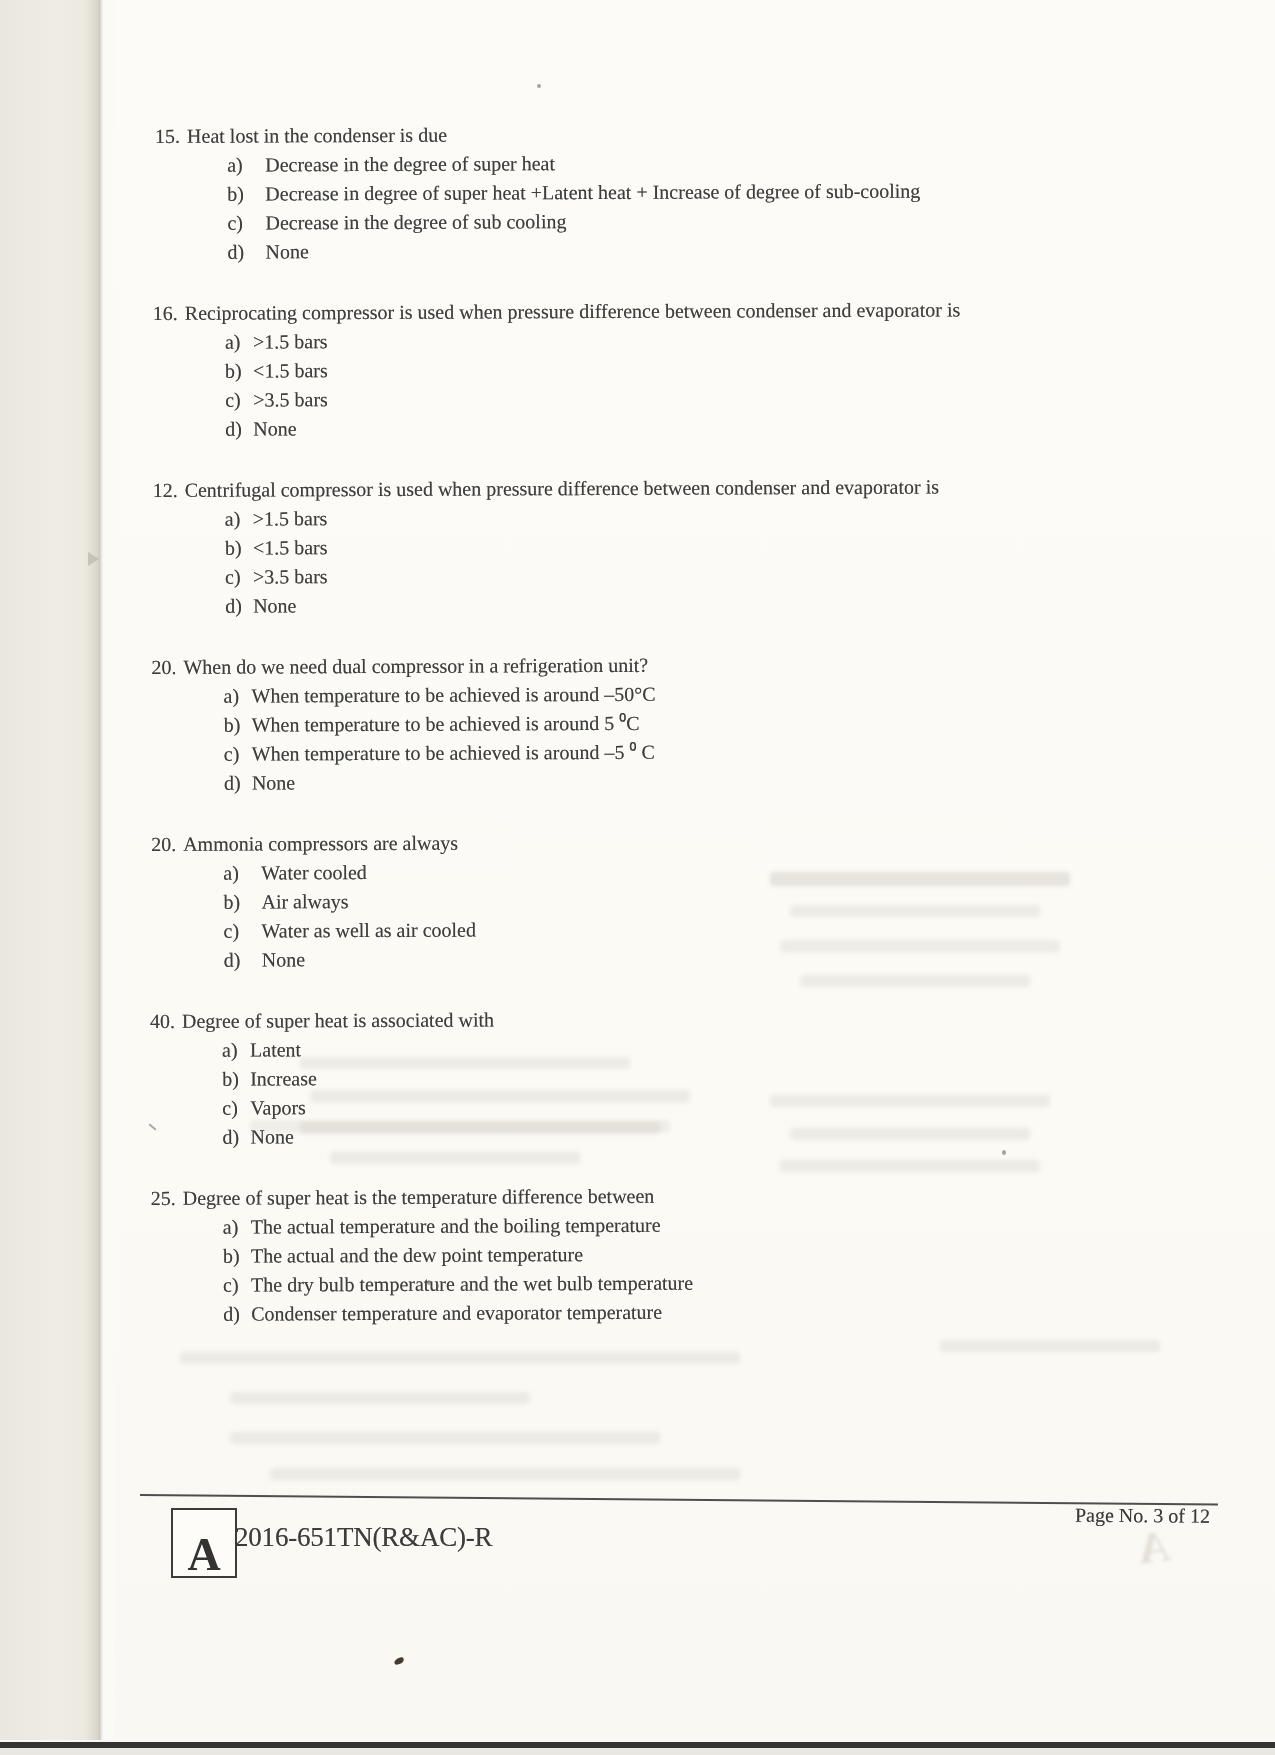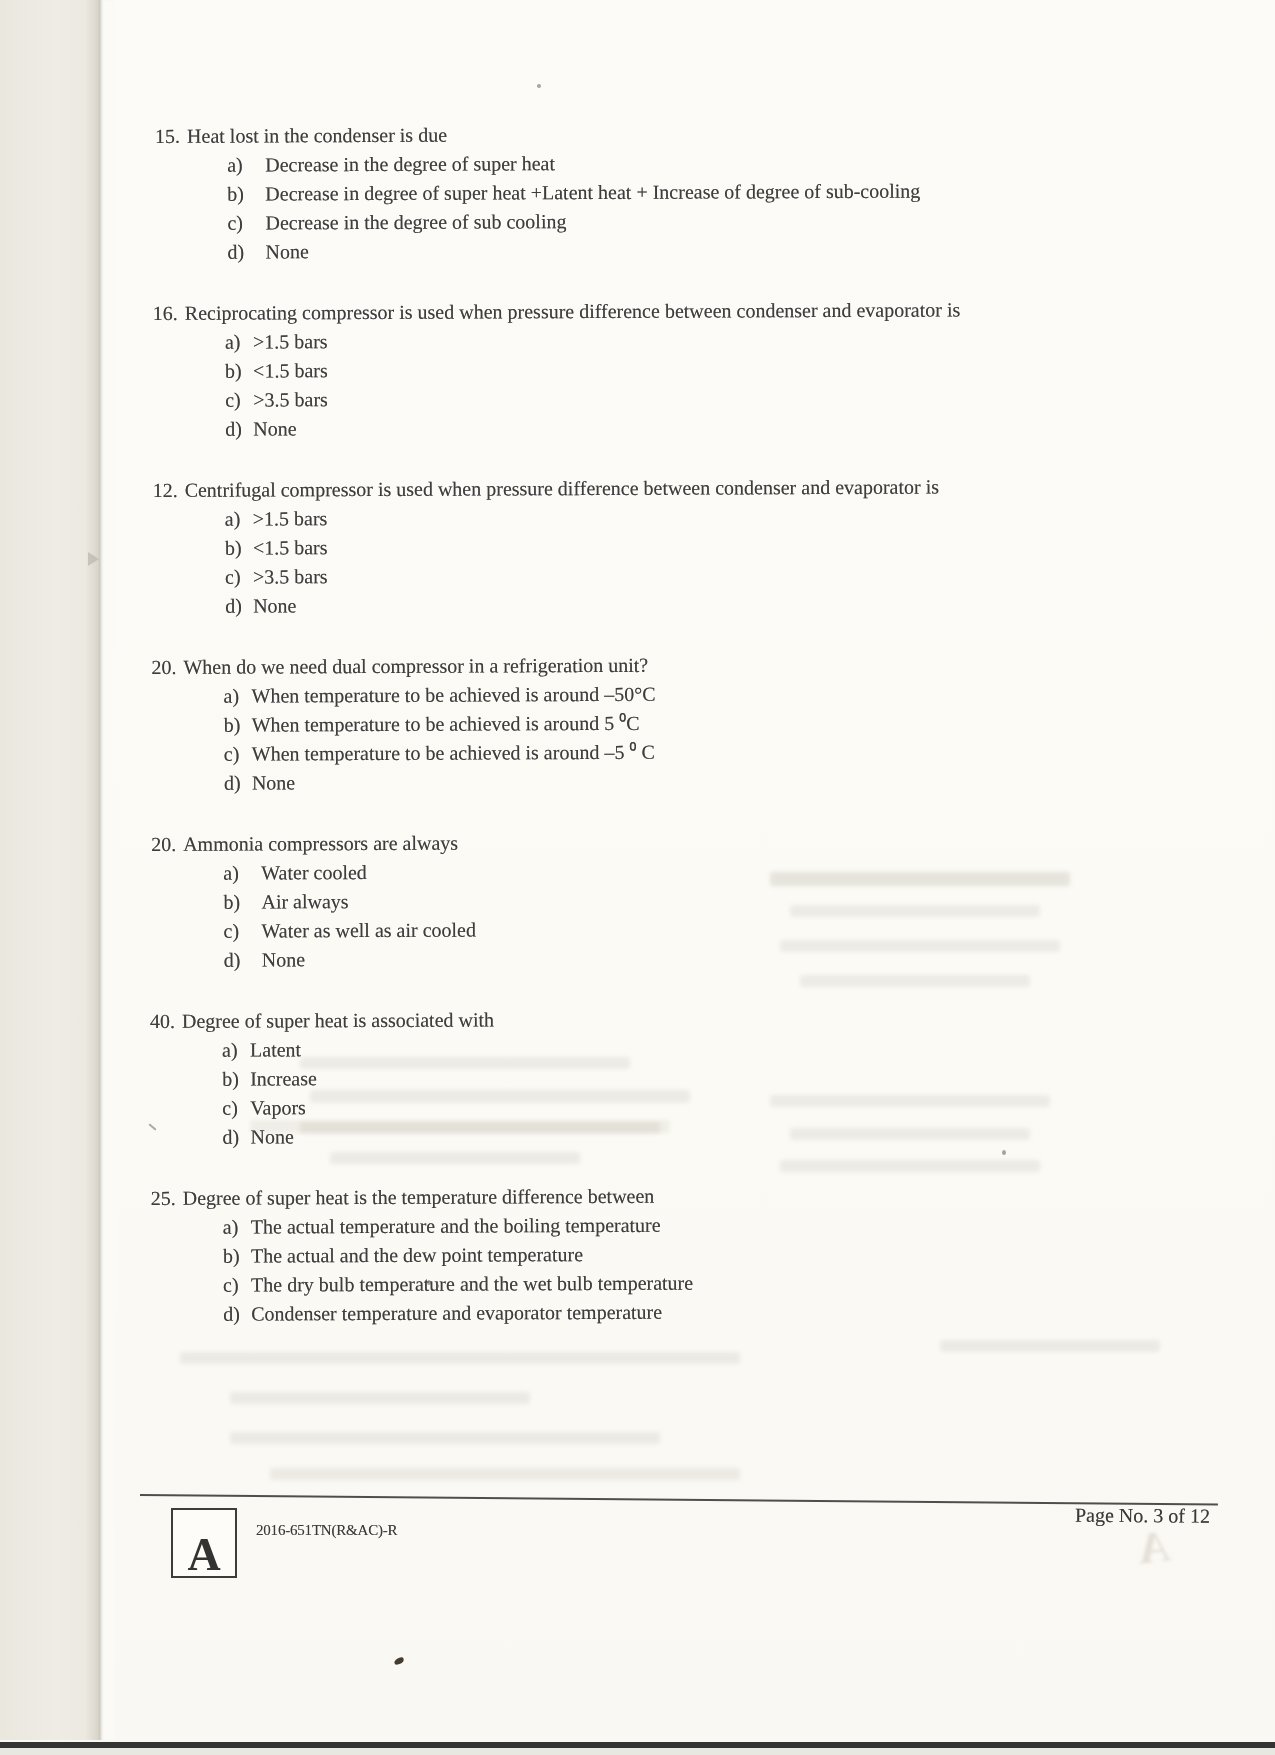--- a/index.html
+++ b/index.html
@@ -32,21 +32,21 @@
   .q0{margin-left:9px;}.q1{margin-left:6px;}.q2{margin-left:5px;}.q3{margin-left:3px;}.q4{margin-left:2px;}
 
   
   .footer-rule{position:absolute;left:140px;top:1494px;width:1078px;height:2px;background:#4e4e4c;
     transform:rotate(0.5deg);transform-origin:left center;}
   .page-num{position:absolute;left:1018px;top:1504px;width:192px;text-align:right;font-size:20px;color:#3a3a3a;
     transform:rotate(0.45deg);text-shadow:0 0 .6px rgba(58,58,58,.55);}
   .series-box{position:absolute;left:171px;top:1508px;width:62px;height:66px;border:2.5px solid #3c3c3a;
     background:#fdfcf9;display:flex;align-items:flex-end;justify-content:center;}
   .series-box span{font-size:46px;line-height:.92;font-weight:bold;color:#333331;}
-  .paper-code{position:absolute;left:256px;top:1522px;font-size:15px;color:#3c3c3c;letter-spacing:-.2px;
+  .paper-code{position:absolute;left:235px;top:1522px;font-size:27px;color:#3c3c3c;letter-spacing:-.2px;
     text-shadow:0 0 .6px rgba(60,60,60,.55);}
 
   
   .bleed{position:absolute;background:rgba(148,138,120,.13);filter:blur(2px);border-radius:3px;height:12px;}
   .bleed-a{position:absolute;font-size:44px;font-weight:bold;color:rgba(150,140,125,.22);
     transform:scaleX(-1) rotate(7deg);filter:blur(1.5px);}
   
   .speck{position:absolute;background:rgba(95,92,90,.55);border-radius:50%;}
   .ink-blot{position:absolute;left:394px;top:1658px;width:10px;height:6px;background:#453b30;
     border-radius:70% 30% 60% 40%;transform:rotate(-18deg);}

